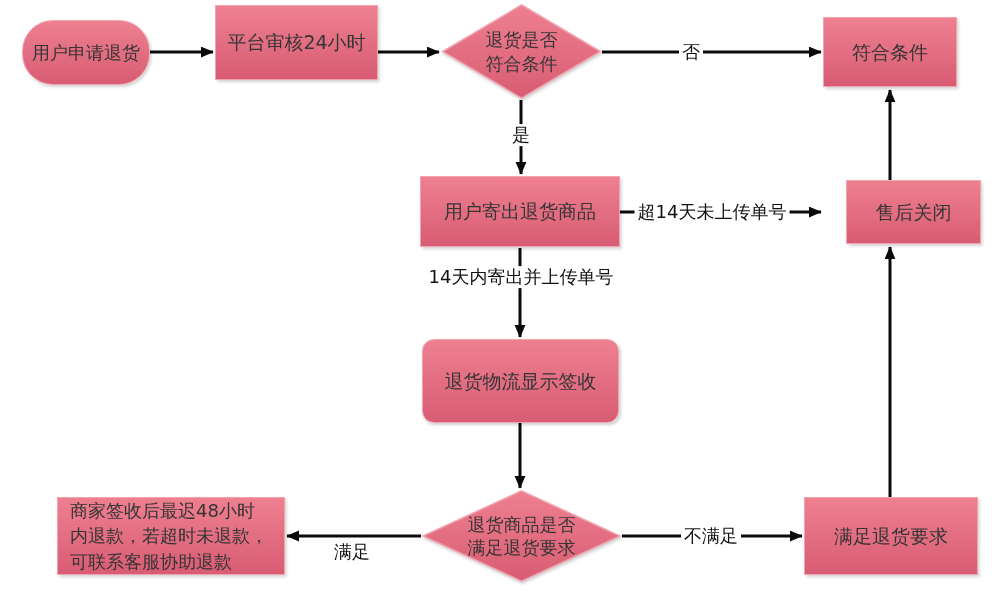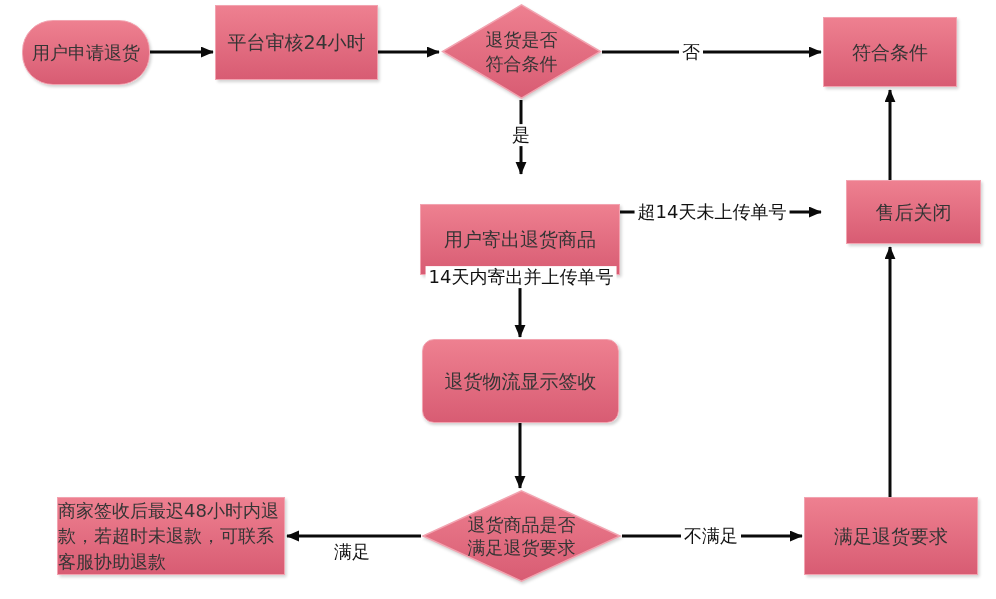--- a/index.html
+++ b/index.html
@@ -24,21 +24,21 @@
     background:linear-gradient(to bottom,var(--node-grad-top,#ee8090),var(--node-grad-bottom,#d85c73));
     border:1px solid var(--node-border,#f0a0ae);
     box-shadow:1.5px 2px 3px rgba(0,0,0,0.18);
   }
   .node.stadium{border-radius:31px;}
   .node.diamond{background:transparent;border:none;filter:drop-shadow(1.5px 2px 1.5px rgba(0,0,0,0.18));}
   .diamond-shape{position:absolute;left:0;top:0;width:100%;height:100%;}
   .node-label{position:relative;z-index:3;white-space:pre-line;line-height:1.3;padding:0 4px;}
   .node.multiline{justify-content:flex-start;}
   .node.multiline .node-label{
-    text-align:left;font-size:18px;line-height:1.42;padding:0 0;white-space:normal;
+    text-align:left;font-size:18px;line-height:1.42;padding:0 12px;white-space:normal;
   }
   .edge-label{
     position:absolute;z-index:2;
     transform:translate(-50%,-50%);
     background:var(--bg,#ffffff);
     color:var(--edge-label-text,#111111);
     font-size:18px;line-height:1.1;
     padding:1px 3px;white-space:nowrap;
   }
 </style>
@@ -83,21 +83,21 @@
       <polygon points="50,1 99,50 50,99 1,50" fill="url(#nodeGrad)" stroke="#f2a3b0" stroke-width="1.5" vector-effect="non-scaling-stroke"></polygon>
     </svg>
     <span class="node-label">退货是否
 符合条件</span>
   </div>
 
   <div class="node rect" style="left:823px;top:17px;width:134px;height:70px;">
     <span class="node-label">符合条件</span>
   </div>
 
-  <div class="node rect" style="left:420px;top:176px;width:200px;height:71px;margin-top:28px;">
+  <div class="node rect" style="left:420px;top:176px;width:200px;height:71px;">
     <span class="node-label">用户寄出退货商品</span>
   </div>
 
   <div class="node rect" style="left:846px;top:180px;width:135px;height:64px;">
     <span class="node-label">售后关闭</span>
   </div>
 
   <div class="node rect" style="left:422px;top:339px;width:197px;height:84px;border-radius:12px;">
     <span class="node-label">退货物流显示签收</span>
   </div>

